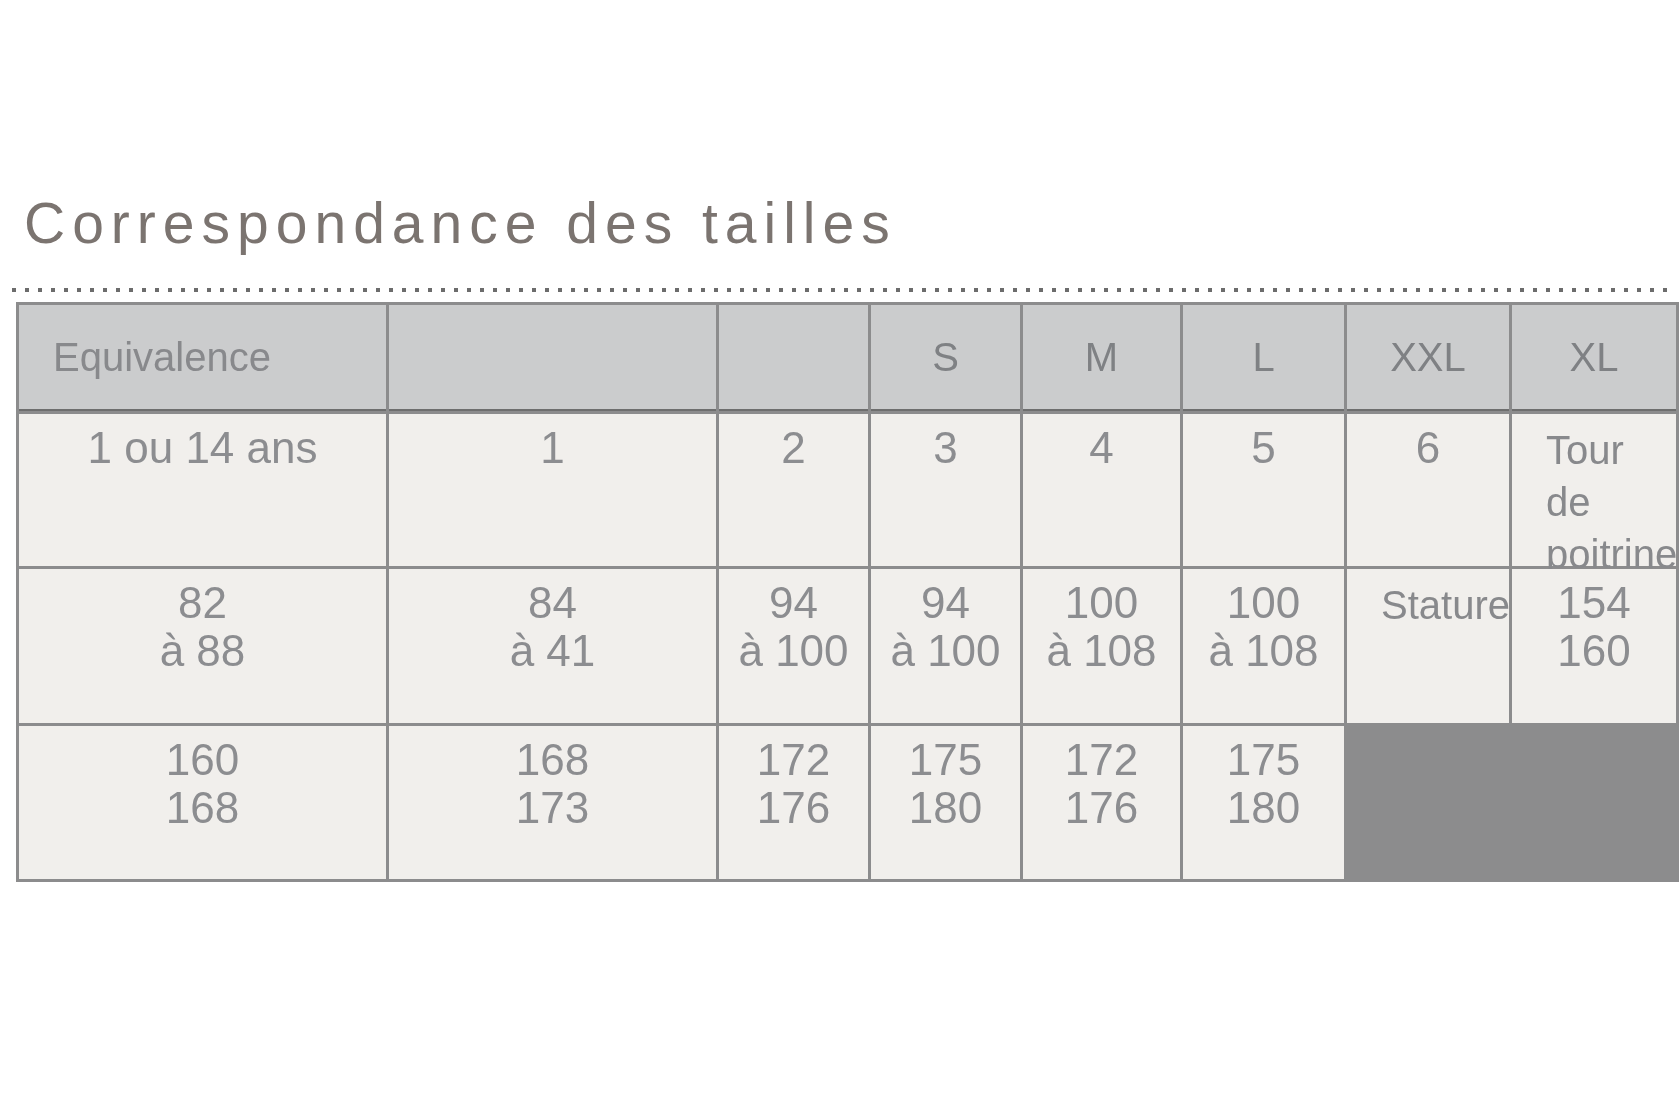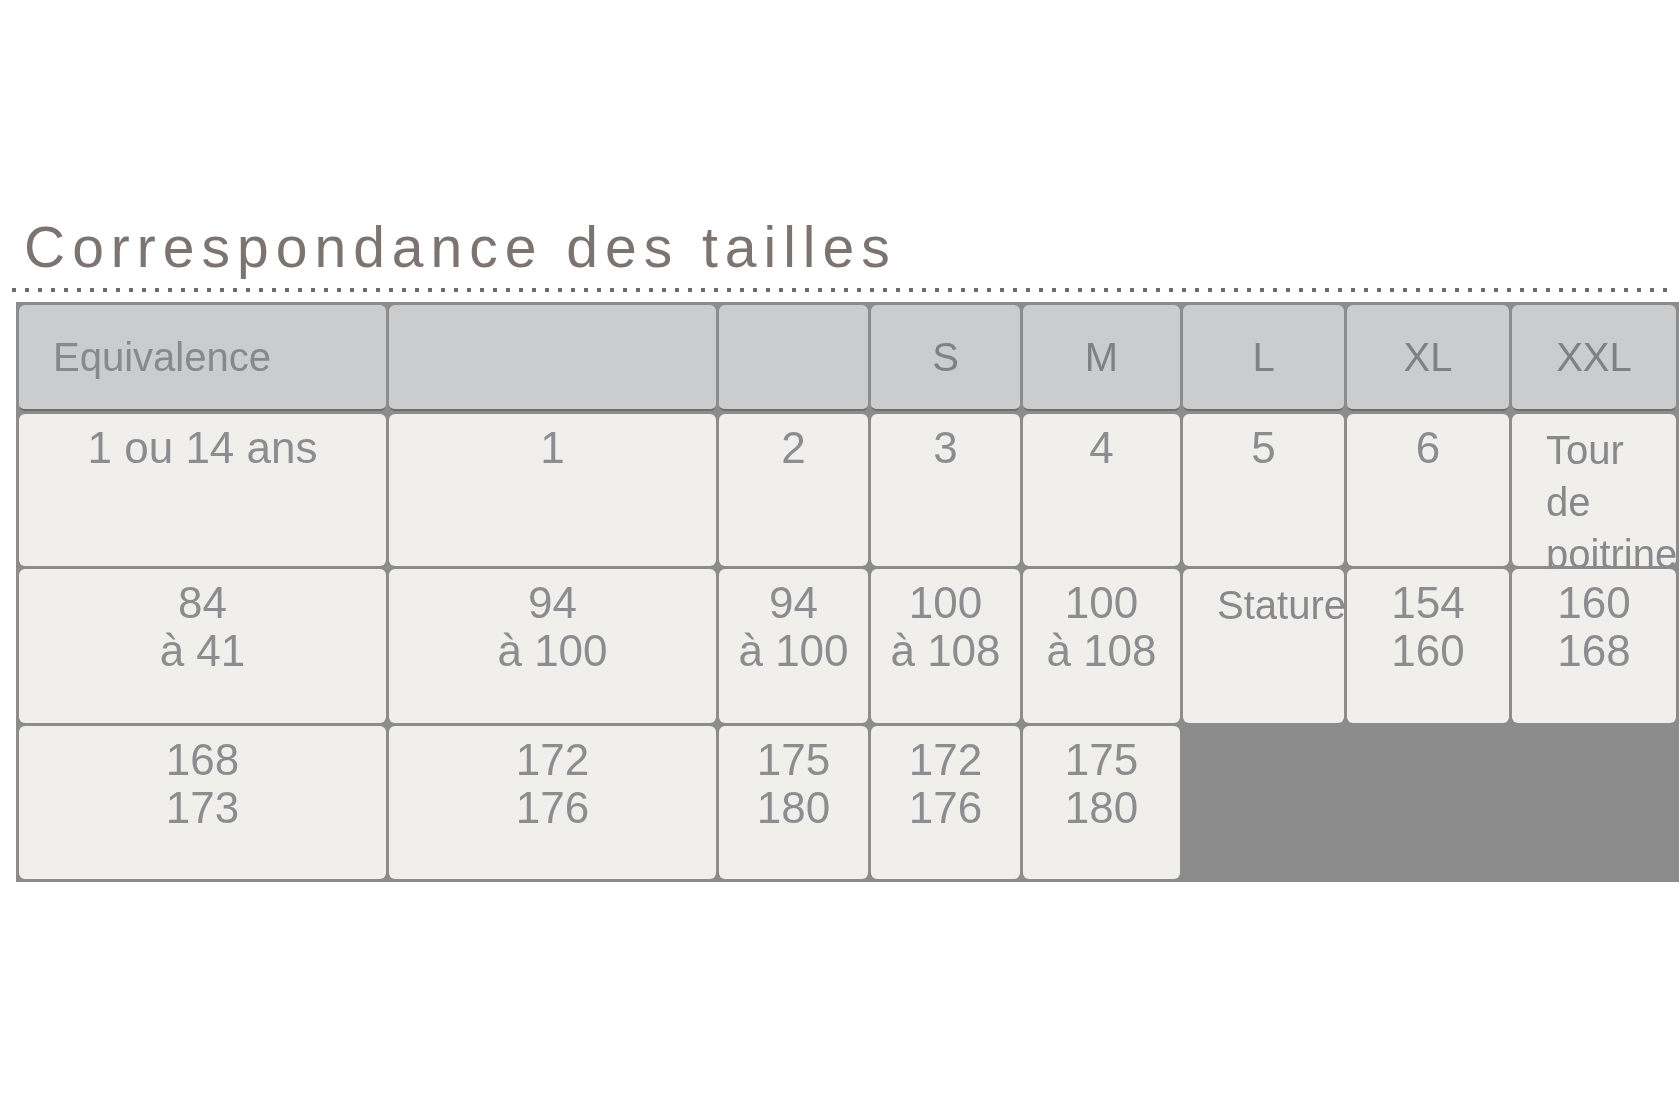--- a/index.html
+++ b/index.html
@@ -10,21 +10,20 @@
     overflow: hidden;
     position: relative;
   }
   .title {
     position: absolute;
     left: 24px; top: 190px;
     font-size: 57px;
     font-weight: normal;
     letter-spacing: 7px;
     color: #7b7470;
-    margin-top: 24px;
   }
   .dotted {
     position: absolute;
     left: 12px; top: 288px;
     width: 1662px; height: 4px;
     background: repeating-linear-gradient(to right, #6c6c6c 0px, #6c6c6c 4px, transparent 4px, transparent 13px);
   }
   .size-table {
     position: absolute;
     left: 16px; top: 302px;
@@ -40,21 +39,20 @@
     color: #8c8d90;
     font-size: 44px;
     line-height: 1.1;
     white-space: pre-line;
     display: flex;
     flex-direction: column;
     align-items: center;
     justify-content: flex-start;
     padding-top: 10px;
     text-align: center;
-    border-radius: 6px;
   }
   .cell.header {
     background: #cbcccd;
     color: #7f8184;
     font-size: 40px;
     justify-content: center;
     padding-top: 0;
     border-bottom: 2px solid #6e6e6e;
   }
   .cell.label {
@@ -77,32 +75,34 @@
 <div class="dotted"></div>
 
 <div class="size-table">
 
   <div class="cell header label">Equivalence</div>
   <div class="cell header"></div>
   <div class="cell header"></div>
   <div class="cell header">S</div>
   <div class="cell header">M</div>
   <div class="cell header">L</div>
+  <div class="cell header">XXL</div>
   <div class="cell header">XL</div>
-  <div class="cell header">XXL</div>
 
   <div class="cell">1 ou 14 ans</div>
   <div class="cell">1</div>
   <div class="cell">2</div>
   <div class="cell">3</div>
   <div class="cell">4</div>
   <div class="cell">5</div>
   <div class="cell">6</div>
 
   <div class="cell label">Tour de poitrine</div>
+  <div class="cell">82
+à 88</div>
   <div class="cell">84
 à 41</div>
   <div class="cell">94
 à 100</div>
   <div class="cell">94
 à 100</div>
   <div class="cell">100
 à 108</div>
   <div class="cell">100
 à 108</div>

